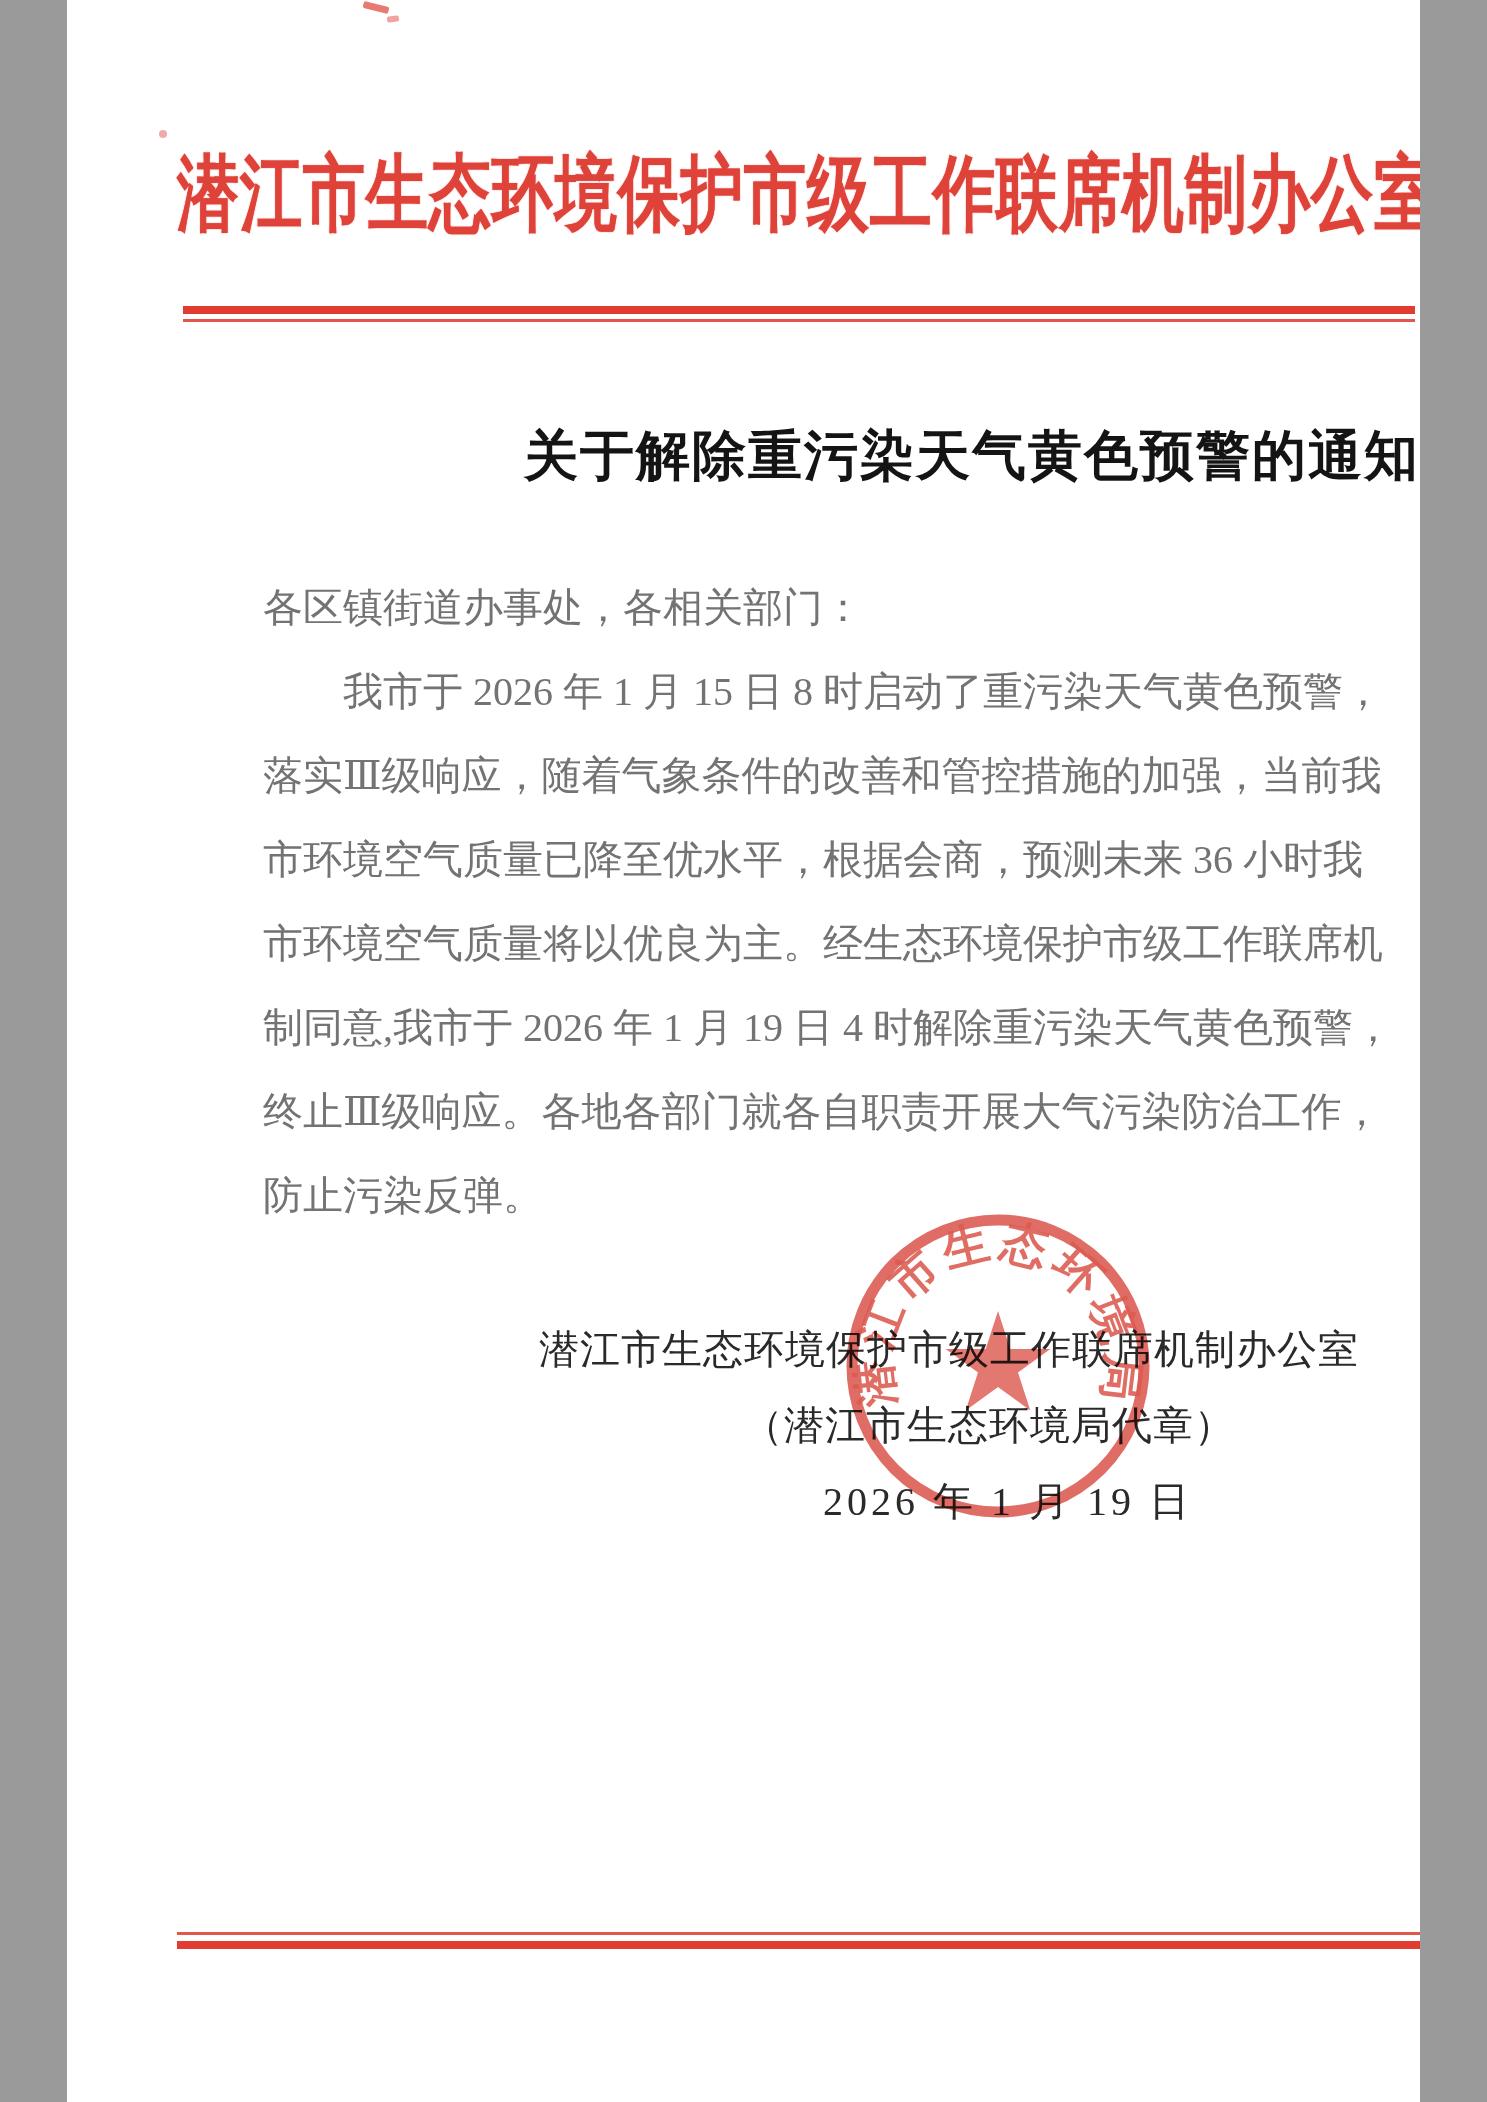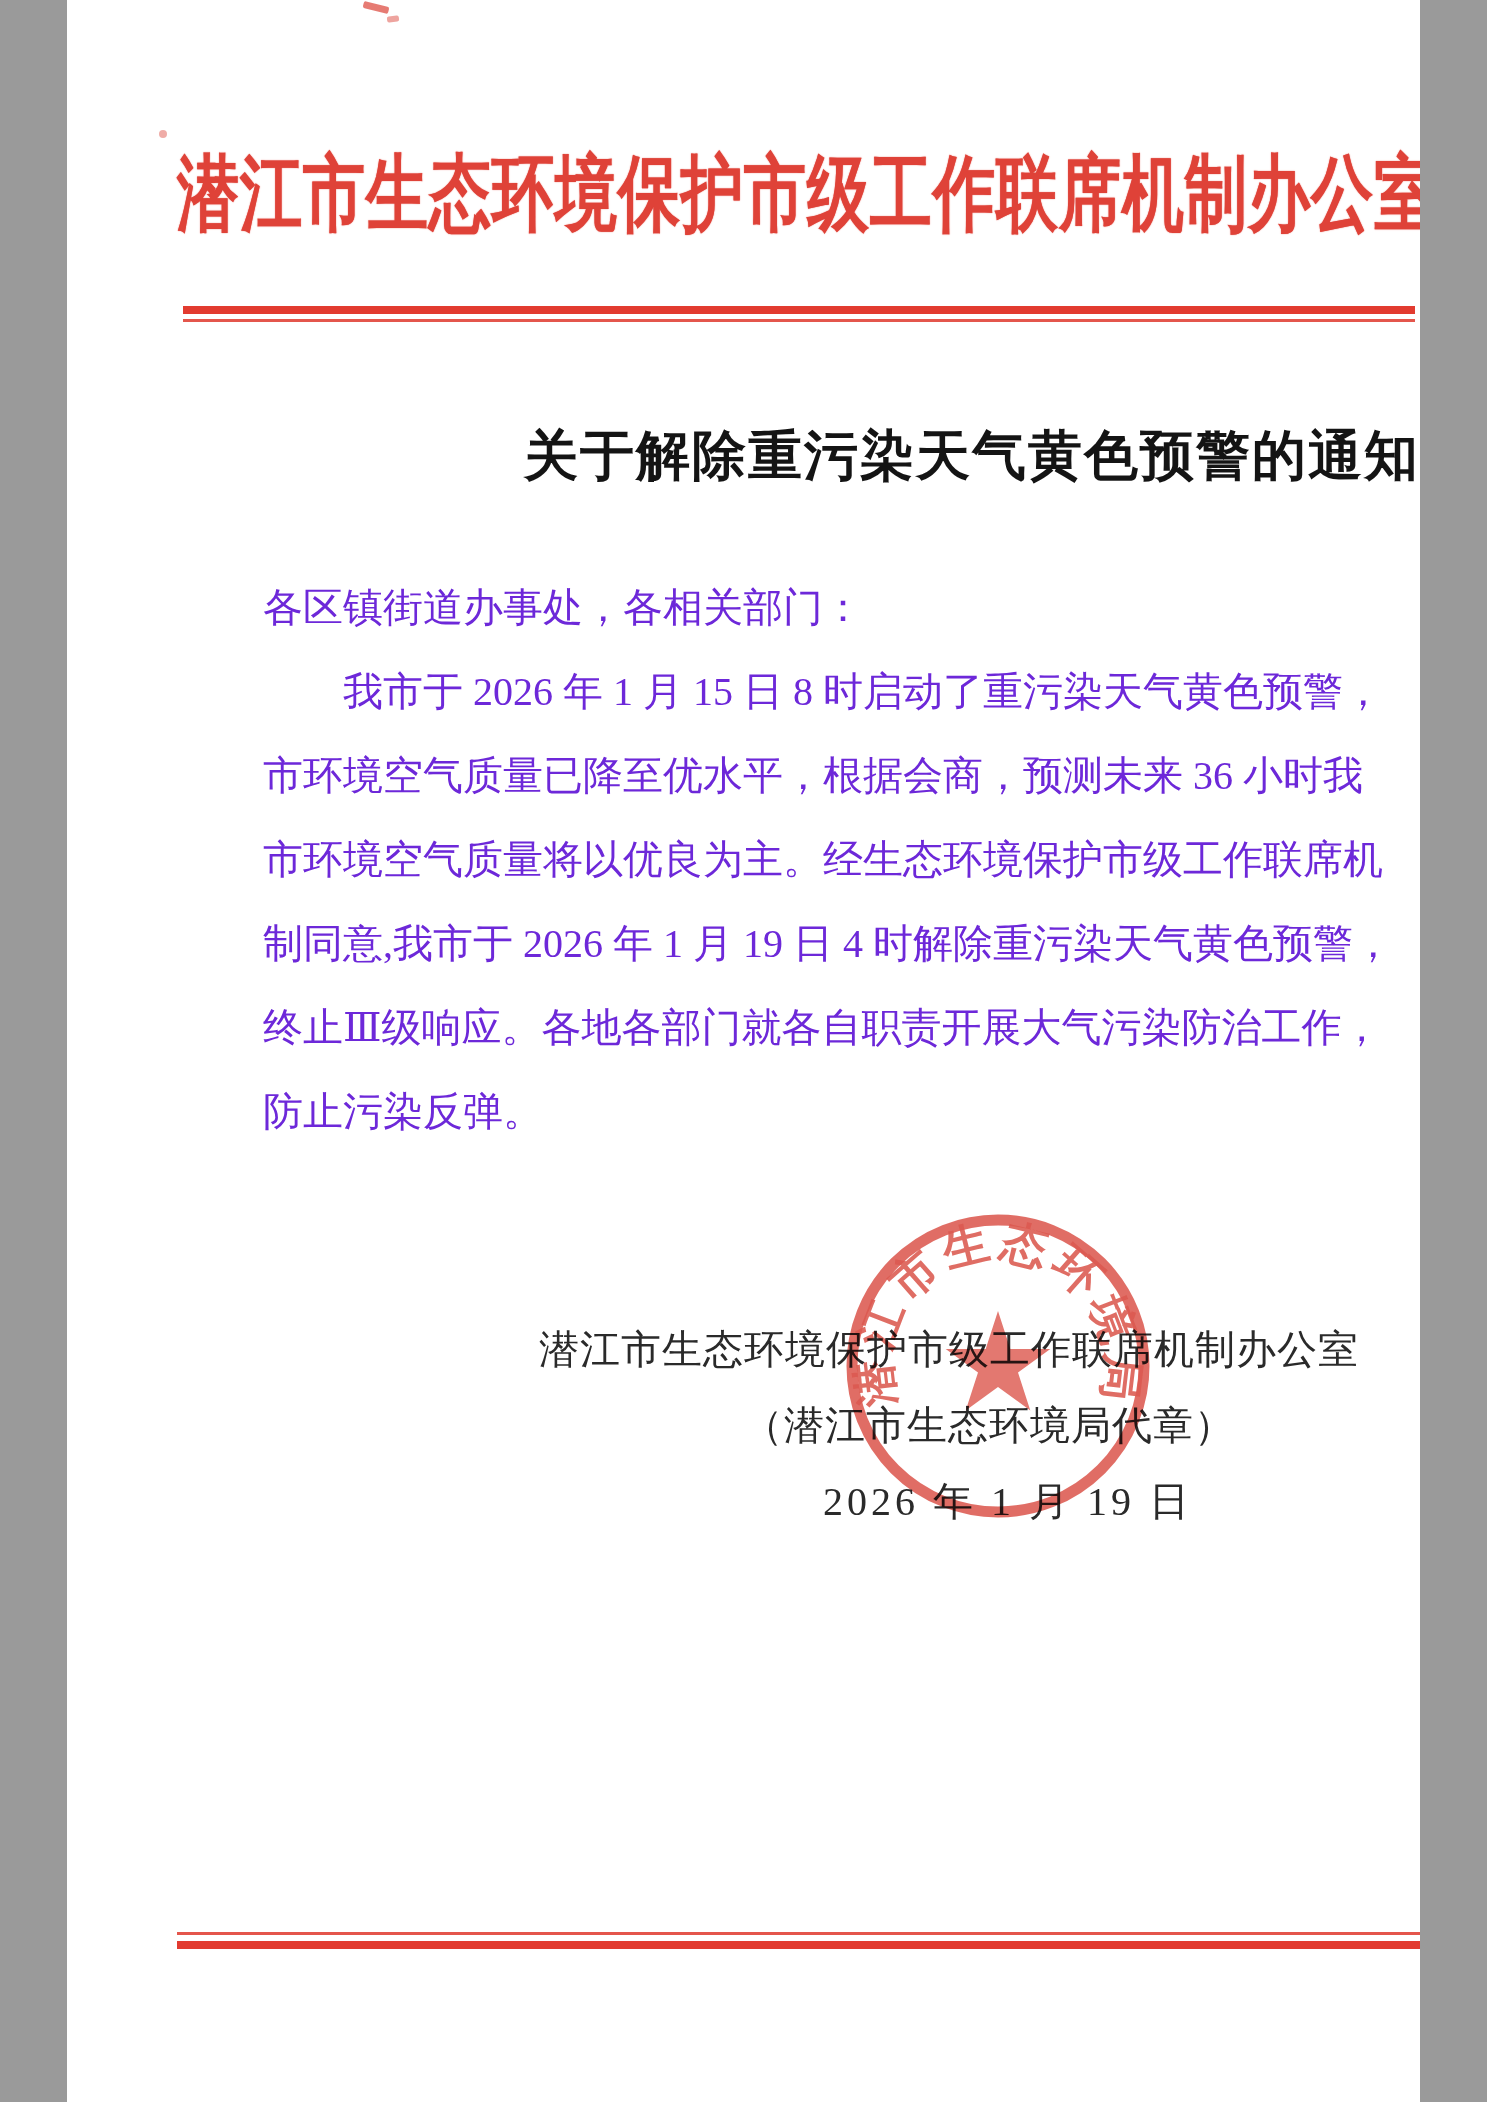--- a/index.html
+++ b/index.html
@@ -58,21 +58,21 @@
   }
 
   
   .body-block {
     position: absolute;
     top: 566px;
     left: 196px;
     width: 1100px;
     font-size: 40px;
     line-height: 84px;
-    color: #6d28d9;
+    color: #737373;
   }
   .body-line { white-space: nowrap; }
   .body-line.indent { text-indent: 80px; }
 
   
   .sig-line { position: absolute; font-size: 40px; white-space: nowrap; color: #2a2a2a; }
   .sig-office { top: 1322px; left: 472px; letter-spacing: 1px; }
   .sig-note   { top: 1398px; left: 676px; letter-spacing: 1px; }
   .sig-date   { top: 1474px; left: 756px; letter-spacing: 4px; }
 
@@ -108,20 +108,21 @@
     <div class="bar thick"></div>
     <div class="bar gap"></div>
     <div class="bar thin"></div>
   </div>
 
   <div class="doc-title">关于解除重污染天气黄色预警的通知</div>
 
   <div class="body-block">
     <div class="body-line">各区镇街道办事处，各相关部门：</div>
     <div class="body-line indent">我市于 2026 年 1 月 15 日 8 时启动了重污染天气黄色预警，</div>
+    <div class="body-line">落实Ⅲ级响应，随着气象条件的改善和管控措施的加强，当前我</div>
     <div class="body-line">市环境空气质量已降至优水平，根据会商，预测未来 36 小时我</div>
     <div class="body-line">市环境空气质量将以优良为主。经生态环境保护市级工作联席机</div>
     <div class="body-line">制同意,我市于 2026 年 1 月 19 日 4 时解除重污染天气黄色预警，</div>
     <div class="body-line">终止Ⅲ级响应。各地各部门就各自职责开展大气污染防治工作，</div>
     <div class="body-line">防止污染反弹。</div>
   </div>
 
   <div class="sig-line sig-office">潜江市生态环境保护市级工作联席机制办公室</div>
   <div class="sig-line sig-note">（潜江市生态环境局代章）</div>
   <div class="sig-line sig-date">2026 年 1 月 19 日</div>

